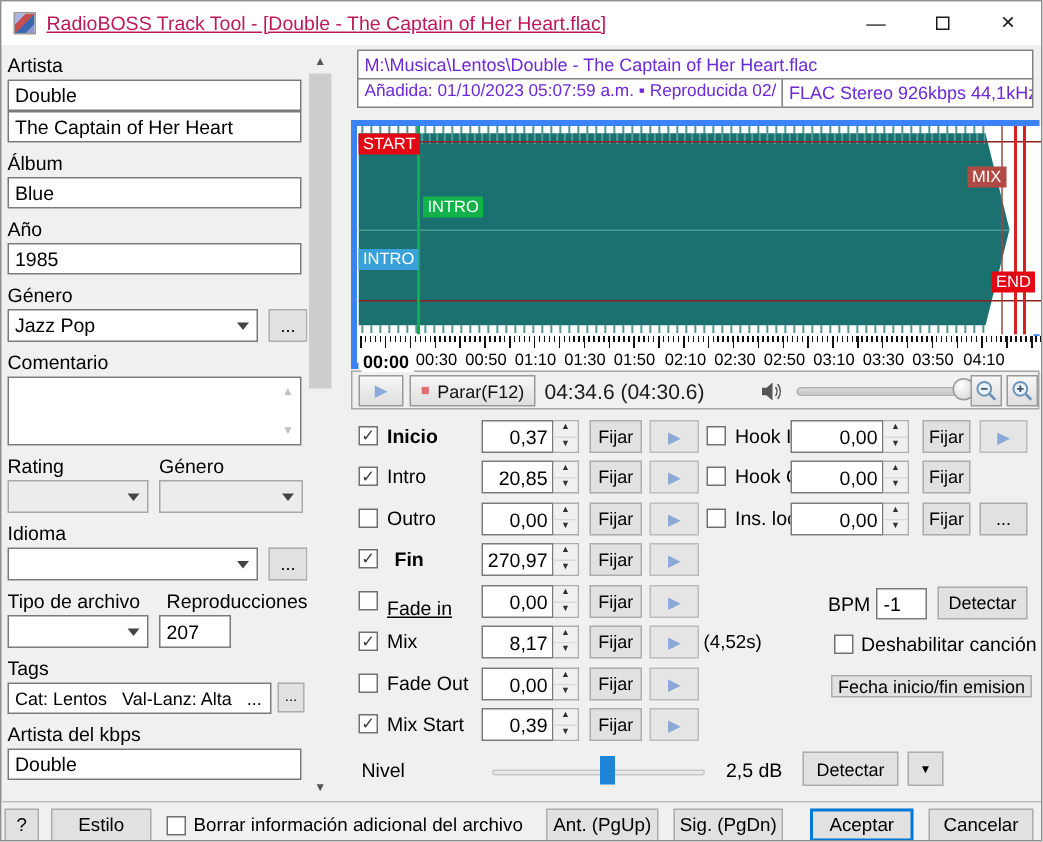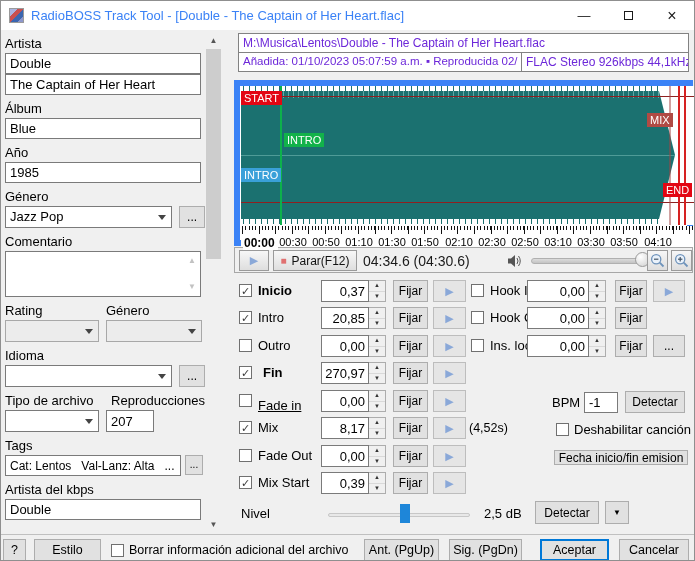--- a/index.html
+++ b/index.html
@@ -6,21 +6,21 @@
   html,body { background:#d6d6d6; }
   body { font-family:"Liberation Sans","DejaVu Sans",sans-serif; }
   .window { position:relative; width:695px; height:561px; background:#f0f0f0;
             border:1px solid #8f8f8f; overflow:hidden; }
 
   
   .titlebar { position:absolute; left:0; top:0; width:100%; height:29px; background:#fff;
               display:flex; align-items:center; }
   .app-icon { width:15px; height:15px; margin-left:8px; border:1px solid #9a9a9a;
               background:linear-gradient(135deg,#aab4e0 0 28%,#c85050 28% 52%,#3b66b0 52% 78%,#8d97cc 78% 100%); }
-  .title-text { margin-left:7px; font-size:13px; color:#3b82f6; white-space:nowrap; }
+  .title-text { margin-left:7px; font-size:13px; color:#be185d; white-space:nowrap;text-decoration:underline; }
   .win-controls { margin-left:auto; display:flex; height:100%; }
   .win-btn { width:44px; height:100%; display:flex; align-items:center; justify-content:center;
              font-size:13px; color:#1a1a1a; }
   .maxbox { width:9px; height:9px; border:1px solid #1a1a1a; display:inline-block; }
 
   
   .left-panel { position:absolute; left:0; top:31px; width:204px; height:501px;
                 overflow:hidden; padding:0 0 0 4px; }
   .flabel { font-size:13px; color:#000; margin:6px 0 2px 0; }
   .tinput { width:196px; height:21px; border:1px solid #7a7a7a; background:#fff;
@@ -44,21 +44,21 @@
   .vs-arrow { position:absolute; left:0; width:17px; height:17px; text-align:center;
               font-size:8px; line-height:17px; color:#555; }
   .vs-thumb { position:absolute; left:1px; top:17px; width:15px; height:210px; background:#cdcdcd; }
 
   
   .ibox { position:absolute; background:#fff; border:1px solid #828282; font-size:12px;
           color:#6d28d9; padding:2px 4px 0 4px; white-space:nowrap; overflow:hidden; }
 
   
   .wavebox { position:absolute; left:233px; top:79px; width:459px; height:166px;
-             background:#fff; border:6px solid #3b82f6; }
+             background:#fff; border:4px solid #3b82f6; }
   .wave-area { position:absolute; left:1px; top:0; width:455px; height:139px; }
   .wmark { position:absolute; font-size:11px; line-height:14px; color:#fff; padding:0 3px;
            white-space:nowrap; }
   .ruler { position:absolute; left:1px; top:140px; width:455px; height:25px; background:#fff; }
   .major-ticks { position:absolute; left:1px; top:0; width:454px; height:8px;
      background:repeating-linear-gradient(90deg,#111 0px,#111 1px,transparent 1px,transparent 16.57px); }
   .minor-ticks { position:absolute; left:1px; top:0; width:454px; height:4px;
      background:repeating-linear-gradient(90deg,#111 0px,#111 1px,transparent 1px,transparent 3.31px); }
   .tl { position:absolute; top:10px; transform:translateX(-50%); font-size:11px; color:#000; }
   .tl0 { left:2px; transform:none; font-weight:bold; font-size:12px; background:#fff; padding:0 3px 0 1px; z-index:2; }

